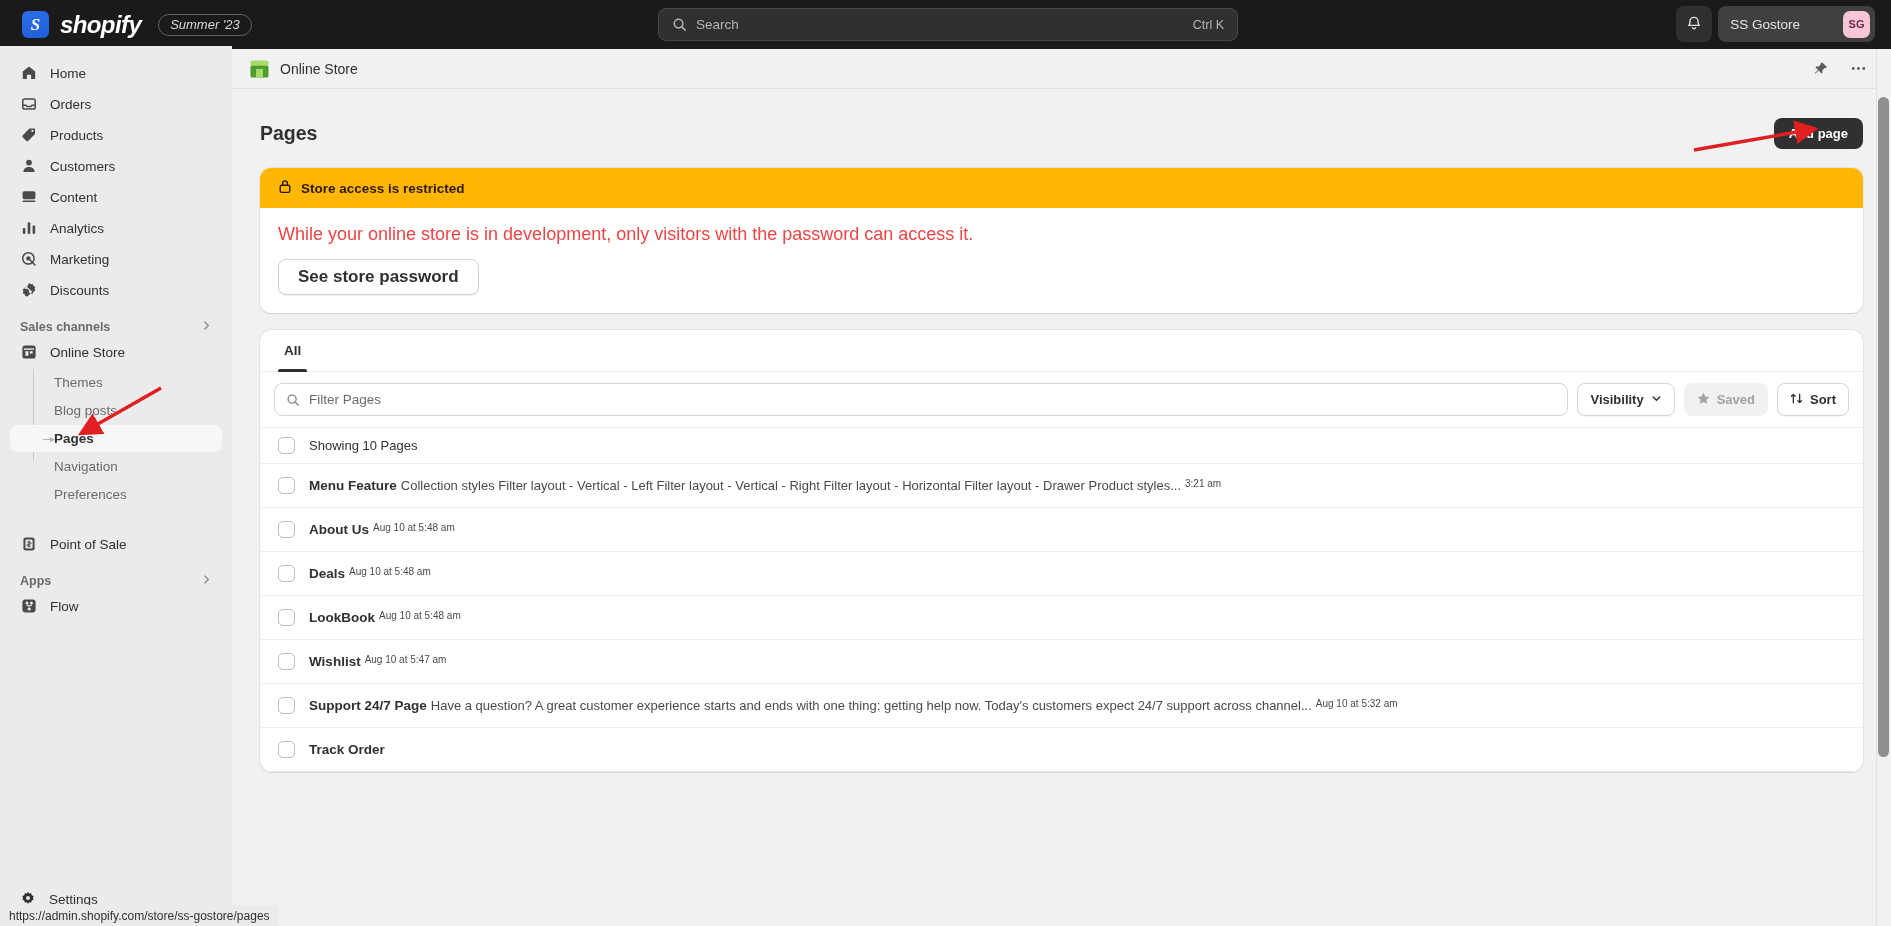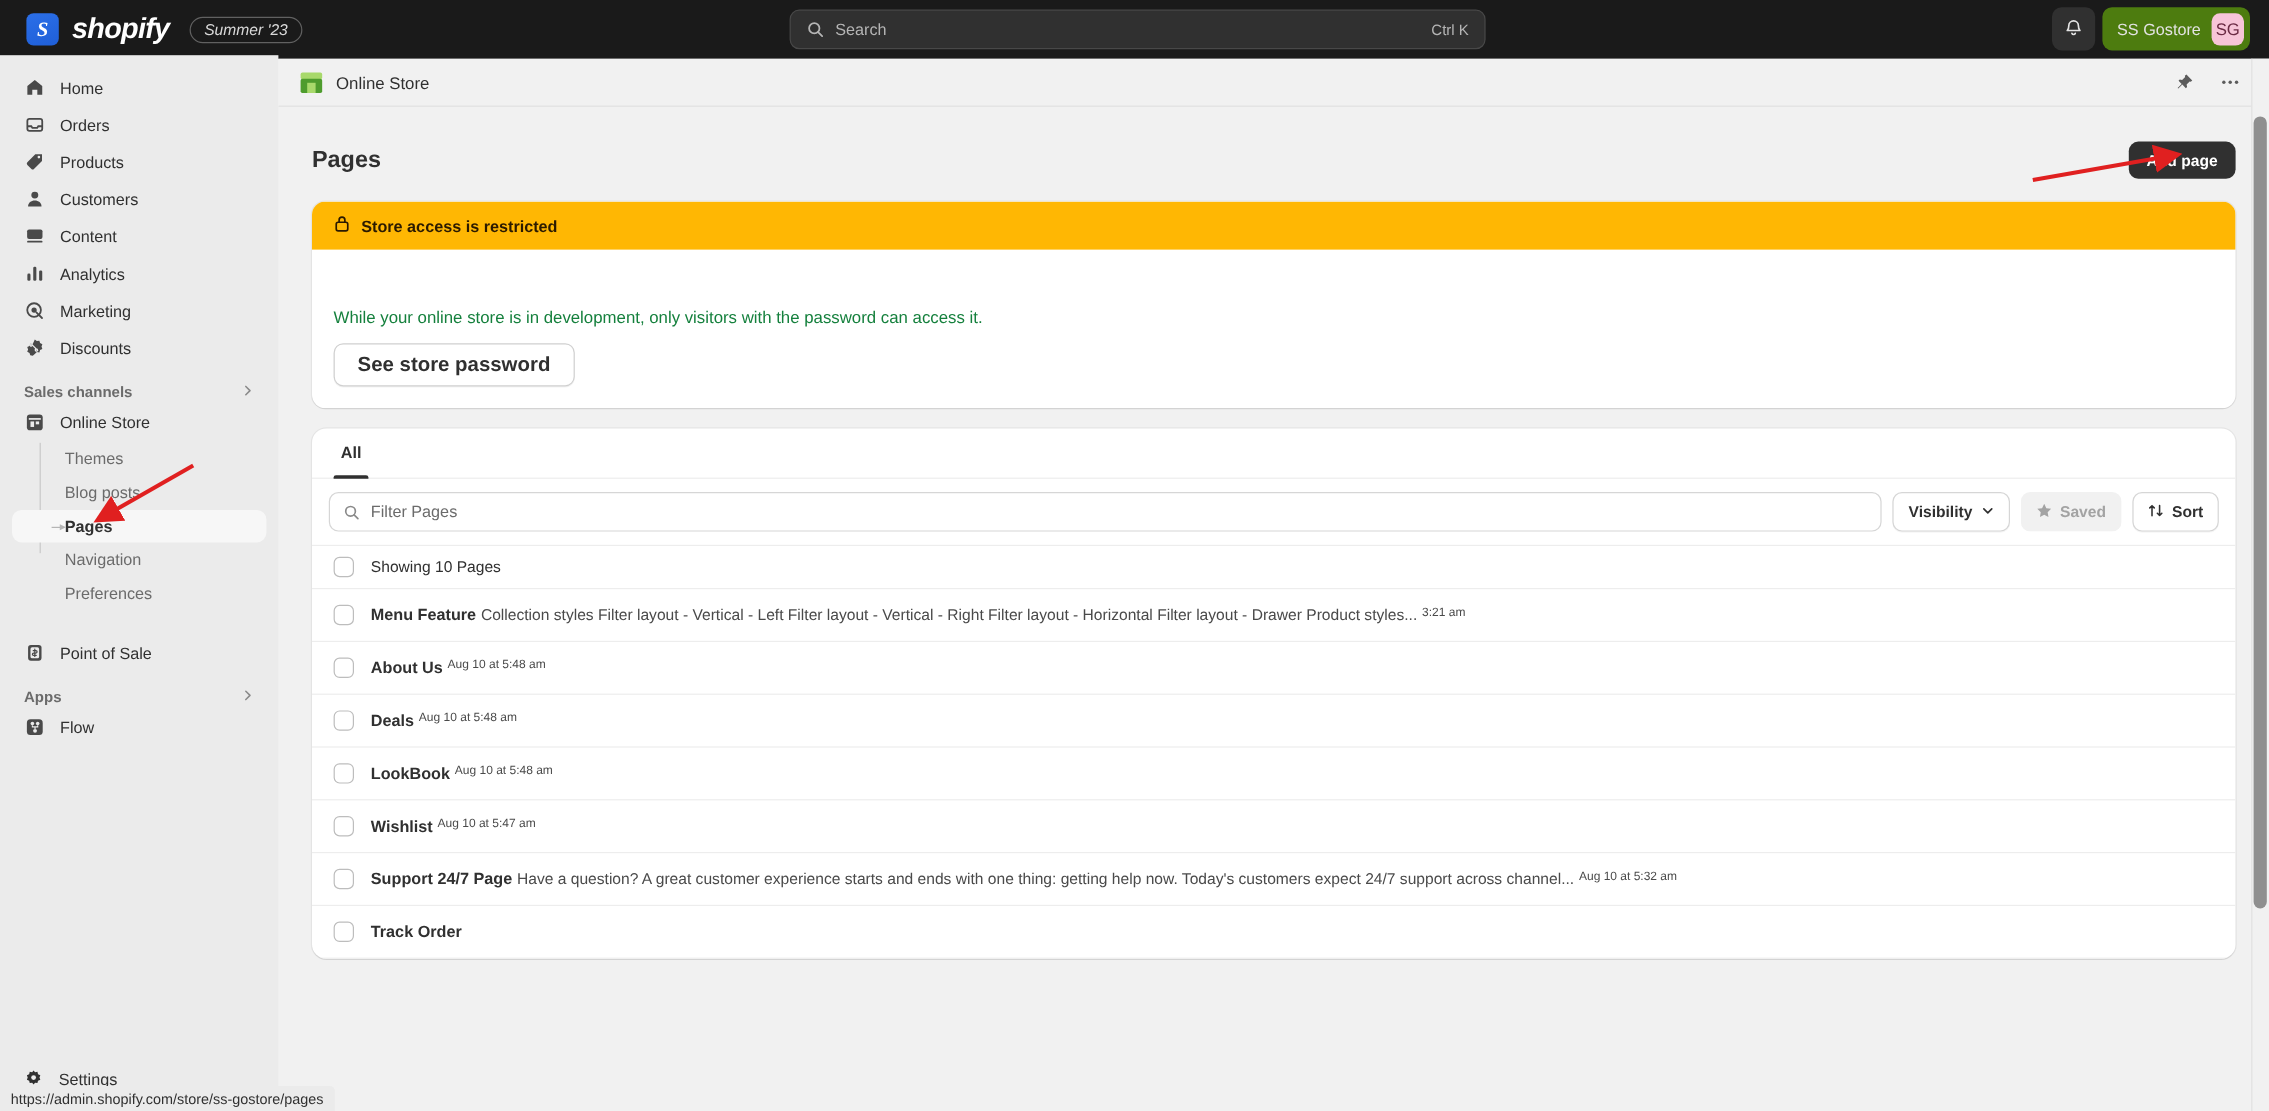--- a/index.html
+++ b/index.html
@@ -45,28 +45,28 @@
   }
   .search-input::placeholder { color: #b5b5b5; }
   .kbd { color: #b5b5b5; font-size: 12.5px; }
   .topright { position: absolute; right: 16px; top: 6px; display: flex; align-items: center; gap: 6px; }
   .bell-btn {
     width: 36px; height: 36px; border-radius: 8px; background: #303030;
     display: flex; align-items: center; justify-content: center; color:#e3e3e3;
     border: none; cursor: pointer;
   }
   .userchip {
-    height: 36px; background: #4d7c0f; border-radius: 8px; display:flex;
+    height: 36px; background: #404040; border-radius: 8px; display:flex;
     align-items:center; gap: 9px; padding: 0 5px 0 12px; cursor: pointer; border: none;
   }
   .userchip .uname { color:#e3e3e3; font-size: 13.5px; }
   .avatar {
     width: 27px; height: 27px; border-radius: 7px; background:#f7c5d8;
-    color:#6b2b44; font-size: 14px; font-weight: 400;
-    display:flex; align-items:center; justify-content:center;
+    color:#6b2b44; font-size: 11px; font-weight: 700;
+    display:flex; align-items:center; justify-content:center;margin-left:34px;
   }
 
   
   .sidebar {
     position: absolute; top: 46px; left: 0; width: 232px; height: 877px;
     background: #ebebeb; padding-top: 10px;
   }
   .nav-item {
     display: flex; align-items: center; gap: 13px;
     height: 28px; margin: 3px 10px; padding: 0 10px;
@@ -122,21 +122,21 @@
   
   .banner {
     margin-top: 13px; background:#fff; border-radius: 11px; overflow: hidden;
     box-shadow: 0 1px 0 rgba(0,0,0,.07), 0 0 0 1px rgba(0,0,0,.05);
   }
   .banner-head {
     background:#ffb703; padding: 11px 18px; display:flex; align-items:center; gap: 9px;
     font-size: 13.5px; font-weight: 650; color:#2b1a00;
   }
   .banner-body { padding: 16px 18px 18px; }
-  .banner-body p { font-size: 14px; color:#15803d;margin-top:32px; }
+  .banner-body p { font-size: 18px; color:#ef4444; }
   .btn-secondary {
     margin-top: 14px; background:#fff; color:#303030;
     border:1px solid #d0d0d0; border-radius: 8px; font-size: 17px; font-weight: 600;
     padding: 7px 19px; cursor:pointer; box-shadow:0 1px 0 rgba(0,0,0,.05);
     font-family: "Liberation Sans", sans-serif;
   }
 
   
   .card {
     margin-top: 17px; background:#fff; border-radius: 12px;

